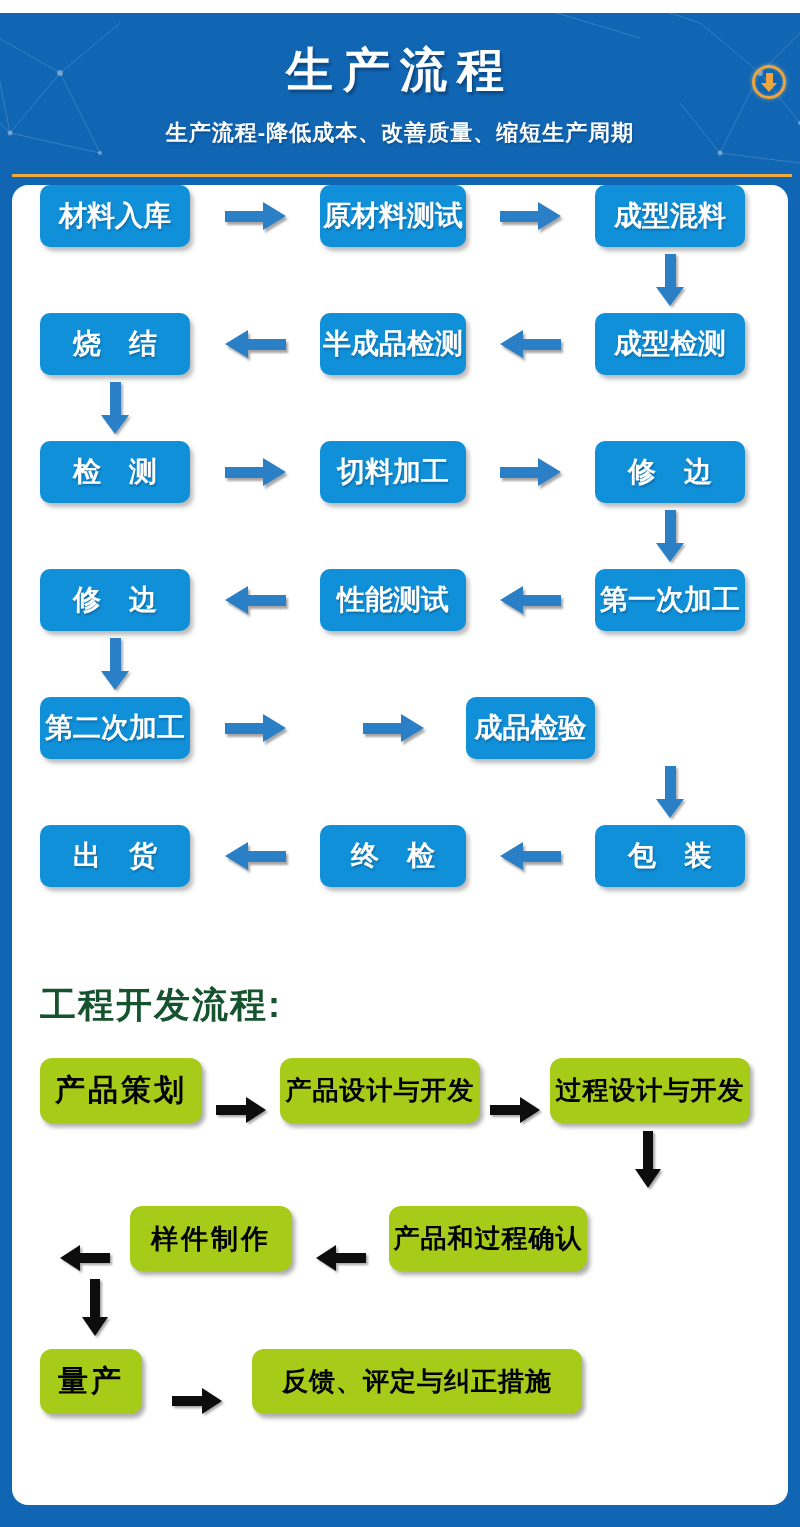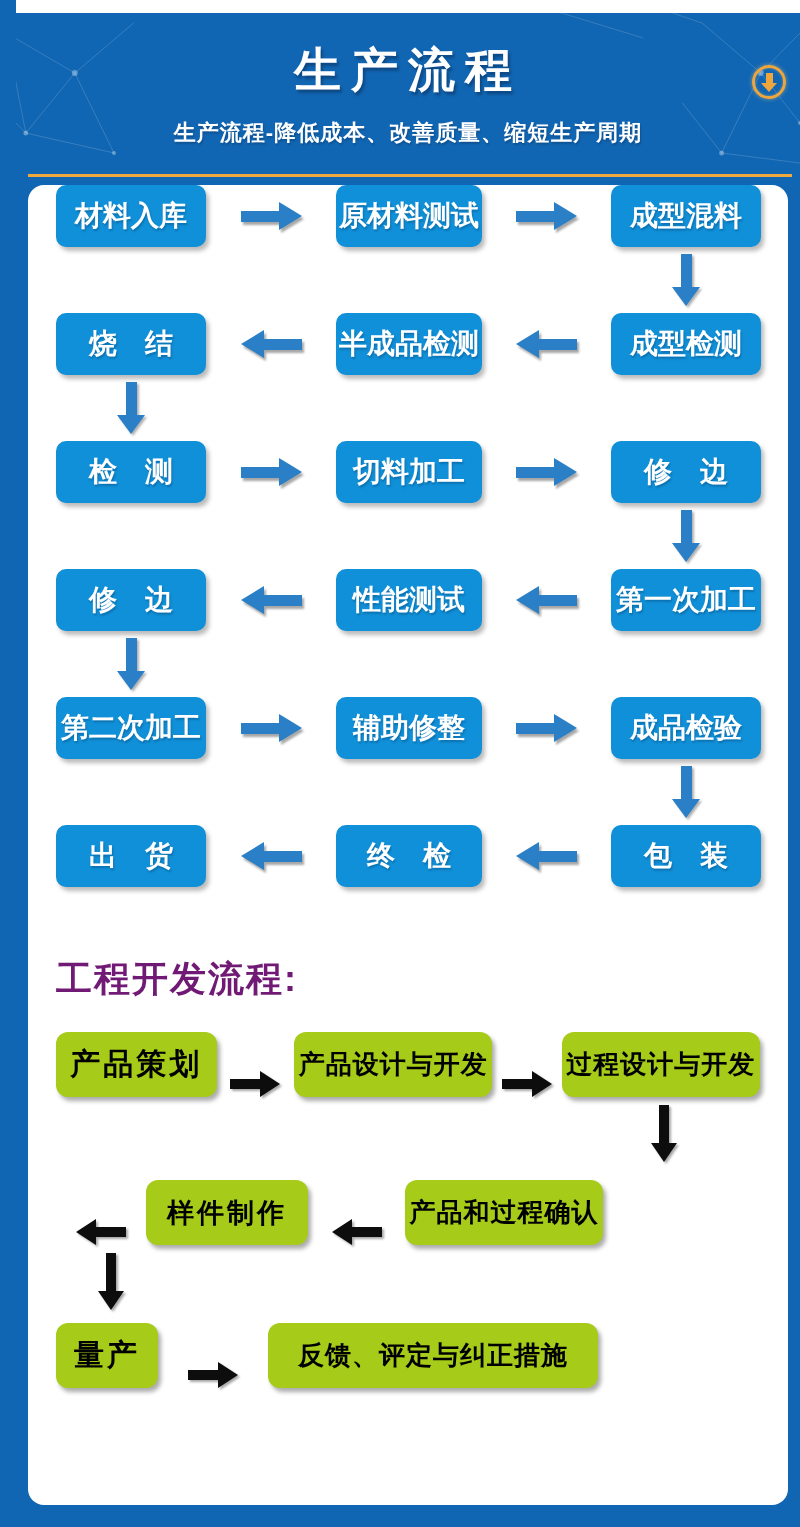--- a/index.html
+++ b/index.html
@@ -1,17 +1,17 @@
 <!DOCTYPE html>
 <html><head>
 <meta charset="utf-8">
 <style>
   * { box-sizing: border-box; margin: 0; padding: 0; }
   body { font-family: "Liberation Sans", "DejaVu Sans", sans-serif; background:#1166b3; }
-  .page { position: relative; width: 800px; height: 1527px; margin: 0 auto; overflow: hidden; background:#1166b3;padding-left:16px; }
+  .page { position: relative; width: 800px; height: 1527px; margin: 0 auto; overflow: hidden; background:#1166b3; }
 
   .top-strip { height: 13px; background: #ffffff; }
 
   
   .header { position: relative; height: 167px; background: #1166b3; overflow: hidden; }
   .net-svg { position: absolute; inset: 0; width: 100%; height: 100%; }
   .header-inner { position: relative; text-align: center; padding-top: 26px; }
   .main-title {
     color: #ffffff; font-size: 47px; font-weight: bold; letter-spacing: 10px;
     text-shadow: 2px 3px 3px rgba(8,40,80,.5);
@@ -29,21 +29,21 @@
     box-shadow: 0 0 4px rgba(255,210,120,.5), inset 0 0 3px rgba(255,210,120,.4);
   }
   .dl-shaft { width: 7px; height: 10px; background: #eda63e; }
   .dl-head { width: 0; height: 0; border-left: 8px solid transparent; border-right: 8px solid transparent; border-top: 9px solid #eda63e; }
 
   
   .main-wrap { padding: 5px 12px 22px; }
   .card { background: #ffffff; border-radius: 16px; height: 1320px; padding: 0 28px; overflow: hidden; }
 
   .sec-title-blue { padding-top: 26px; font-size: 38px; line-height: 46px; font-weight: bold; color: #1187d2; margin-bottom: 24px; letter-spacing: 2px; }
-  .sec-title-black { margin-top: 70px; font-size: 36px; line-height: 43px; font-weight: bold; color: #701a75; margin-bottom: 32px; letter-spacing: 2px; }
+  .sec-title-black { margin-top: 96px; font-size: 36px; line-height: 43px; font-weight: bold; color: #14532d; margin-bottom: 32px; letter-spacing: 2px; }
 
   
   .flow-grid { display: grid; grid-template-columns: 150px 130px 146px 129px 150px; height: 62px; }
   .bbox {
     background: #1090d8; border-radius: 10px; height: 62px;
     display: flex; align-items: center; justify-content: center;
     color: #ffffff; font-size: 28px; font-weight: bold; white-space: nowrap;
     text-shadow: 1px 2px 2px rgba(0,40,80,.3);
     box-shadow: 3px 4px 4px rgba(60,60,60,.35);
   }
@@ -220,21 +220,20 @@
       </div>
 
       <div class="flow-grid">
         <div class="bbox">第二次加工</div>
         <div class="acell">
             <div class="harrow">
               <div class="shaft"></div>
               <div class="head-r"></div>
             </div>
           </div>
-        <div class="bbox">辅助修整</div>
         <div class="acell">
             <div class="harrow">
               <div class="shaft"></div>
               <div class="head-r"></div>
             </div>
           </div>
         <div class="bbox">成品检验</div>
       </div>
       <div class="gap-row">
         <div class="varrow v-col3">

